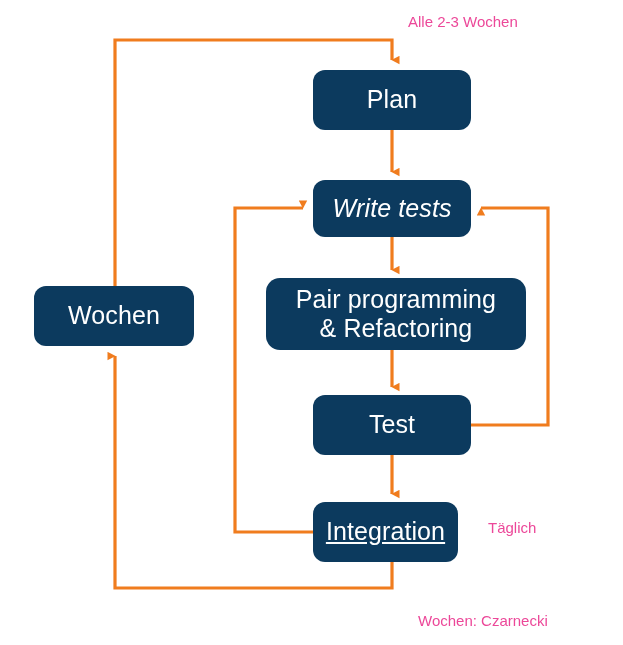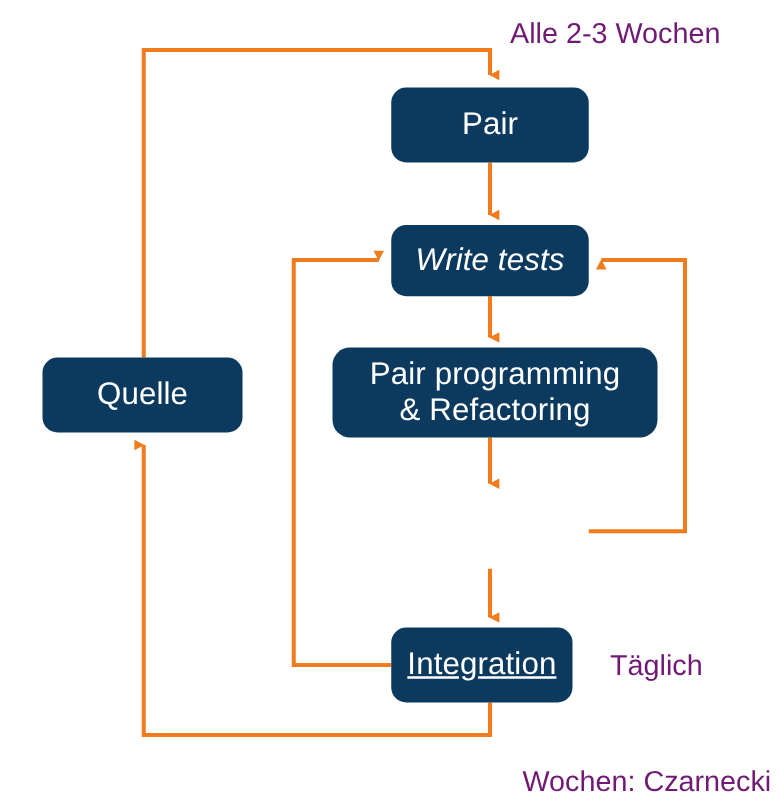--- a/index.html
+++ b/index.html
@@ -41,22 +41,22 @@
   }
   .node-label {
     display: block;
     width: 100%;
     padding: 0 6px;
     box-sizing: border-box;
     white-space: pre-line;
   }
   .annot {
     position: absolute;
-    color: #701a75;
-    font-size: 23px;
+    color: #ec4899;
+    font-size: 15px;
     white-space: nowrap;
     z-index: 3;
   }
   #node-plan      { left: 313px; top: 70px;  width: 158px; height: 60px; }
   #node-write     { left: 313px; top: 180px; width: 158px; height: 57px; font-style: italic; }
   #node-pair      { left: 266px; top: 278px; width: 260px; height: 72px;
                     font-size: 25px; border-radius: 14px; }
   #node-test      { left: 313px; top: 395px; width: 158px; height: 60px; }
   #node-integ     { left: 313px; top: 502px; width: 145px; height: 60px; text-decoration: underline; }
   #node-release   { left: 34px;  top: 286px; width: 160px; height: 60px; }
@@ -99,39 +99,42 @@
 
       <path d="M313,532 L235,532 L235,208 L303,208" marker-end="url(#arrow-right)"></path>
 
       <path d="M392,562 L392,588 L115,588 L115,356" marker-end="url(#arrow-up)"></path>
 
       <path d="M115,286 L115,40 L392,40 L392,60" marker-end="url(#arrow-down)"></path>
     </g>
   </svg>
 
   <div class="node" id="node-plan">
-    <span class="node-label">Pair</span>
+    <span class="node-label">Plan</span>
   </div>
 
   <div class="node" id="node-write">
     <span class="node-label">Write tests</span>
   </div>
 
   <div class="node" id="node-pair">
     <span class="node-label">Pair programming
 &amp; Refactoring</span>
   </div>
 
+  <div class="node" id="node-test">
+    <span class="node-label">Test</span>
+  </div>
 
   <div class="node" id="node-integ">
     <span class="node-label">Integration</span>
   </div>
 
   <div class="node" id="node-release">
-    <span class="node-label">Quelle</span>
+    <span class="node-label">Wochen</span>
   </div>
 
   <div class="annot" id="label-cadence">Alle 2-3 Wochen</div>
 
   <div class="annot" id="label-daily">Täglich</div>
 
   <div class="annot" id="label-source">Wochen: Czarnecki</div>
 
 </div>
 

